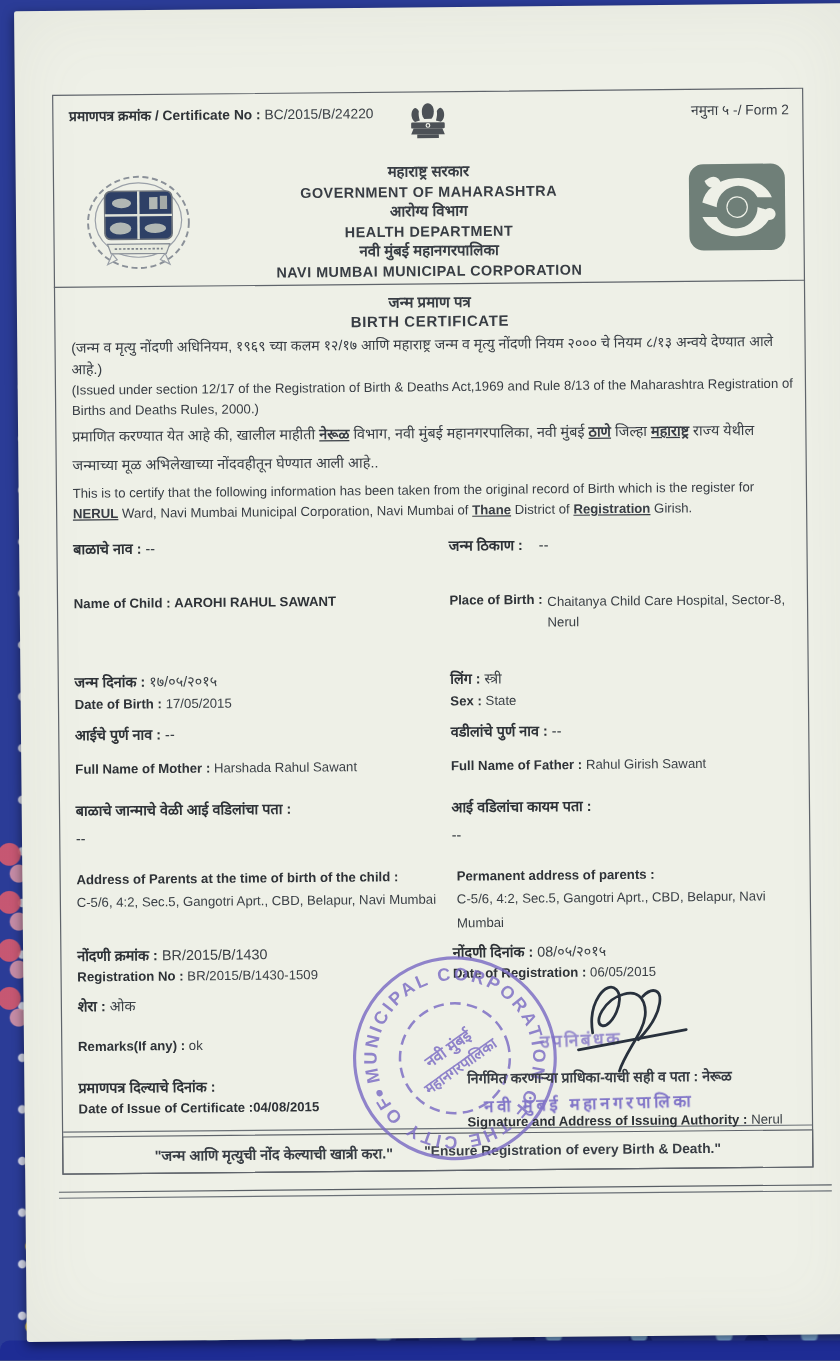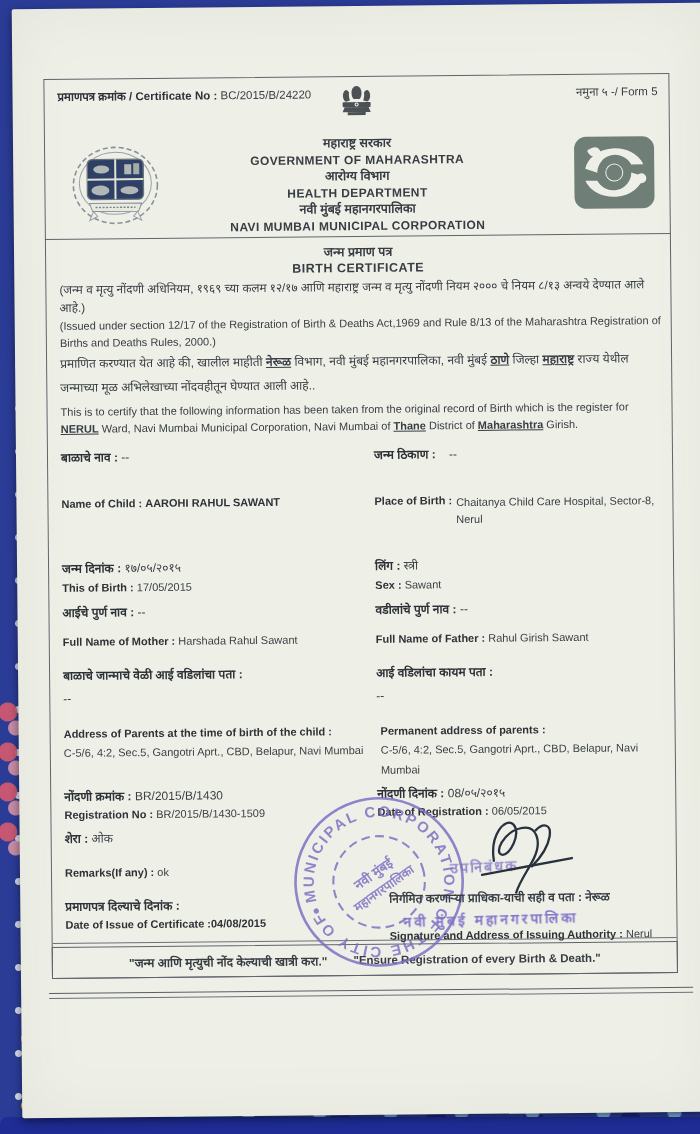--- a/index.html
+++ b/index.html
@@ -78,21 +78,21 @@
   <div class="bottom-strip"></div>
 
   <div class="paper">
     <div class="frame">
 
       <div class="certno-row">
         <span class="line">
           <span class="lbl">प्रमाणपत्र क्रमांक  / Certificate No :</span>
           <span class="val">BC/2015/B/24220</span>
         </span>
-        <span class="line">नमुना ५ -/ Form 5</span>
+        <span class="line">नमुना ५ -/ Form 2</span>
       </div>
 
       <div class="emblem">
         <svg width="34" height="46" viewBox="0 0 34 46">
           <g fill="#4c5156">
             <path d="M17 2c-3 0-5 3-5 7 0 3 1 5 2 6h6c1-1 2-3 2-6 0-4-2-7-5-7z"></path>
             <path d="M6 6c-2 1-3 4-2.5 7 .4 2.4 1.6 4 2.8 4.6l4-1.2C9.6 14 9 11 9.5 8.5 8.6 7 7.4 5.7 6 6z"></path>
             <path d="M28 6c2 1 3 4 2.5 7-.4 2.4-1.6 4-2.8 4.6l-4-1.2c.7-2.4 1.3-5.4.8-7.9.9-1.5 2.1-2.8 3.5-2.5z"></path>
             <rect x="3" y="18" width="28" height="5" rx="1"></rect>
             <circle cx="17" cy="20.5" r="2" fill="#eef0e7"></circle>
@@ -146,21 +146,21 @@
 
       <div class="title-block">
         <div class="t-mr">जन्म प्रमाण पत्र</div>
         <div class="t-en">BIRTH CERTIFICATE</div>
       </div>
 
       <div class="act-mr para">(जन्म व मृत्यु नोंदणी अधिनियम, १९६९ च्या कलम १२/१७ आणि महाराष्ट्र जन्म व मृत्यु नोंदणी नियम २००० चे नियम ८/१३ अन्वये देण्यात आले आहे.)</div>
       <div class="act-en para">(Issued under section 12/17 of the Registration of Birth &amp; Deaths Act,1969 and Rule 8/13 of the Maharashtra Registration of Births and Deaths Rules, 2000.)</div>
 
       <div class="certify-mr para"><span>प्रमाणित करण्यात येत आहे की, खालील माहीती </span><span class="seg-u">नेरूळ</span><span> विभाग, नवी मुंबई महानगरपालिका, नवी मुंबई </span><span class="seg-u">ठाणे</span><span> जिल्हा </span><span class="seg-u">महाराष्ट्र</span><span> राज्य येथील जन्माच्या मूळ अभिलेखाच्या नोंदवहीतून घेण्यात आली आहे..</span></div>
-      <div class="certify-en para"><span>This is to certify that the following information has been taken from the original record of Birth which is the  register for </span><span class="seg-u">NERUL</span><span> Ward, Navi Mumbai Municipal Corporation, Navi Mumbai of </span><span class="seg-u">Thane</span><span> District of </span><span class="seg-u">Maharashtra</span><span> Girish.</span></div>
+      <div class="certify-en para"><span>This is to certify that the following information has been taken from the original record of Birth which is the  register for </span><span class="seg-u">NERUL</span><span> Ward, Navi Mumbai Municipal Corporation, Navi Mumbai of </span><span class="seg-u">Thane</span><span> District of </span><span class="seg-u">Registration</span><span> Girish.</span></div>
 
       <div class="row mr" style="top:369px">
         <div class="cl line">
           <span class="lbl">बाळाचे नाव :</span>
           <span class="val">--</span>
         </div>
         <div class="cr line">
           <span class="lbl">जन्म ठिकाण :</span>&nbsp;&nbsp;&nbsp;
           <span class="val">--</span>
         </div>
@@ -177,36 +177,36 @@
         </div>
       </div>
 
       <div class="row lh22" style="top:480px">
         <div class="cl">
           <div class="line mr">
             <span class="lbl">जन्म दिनांक :</span>
             <span class="val">१७/०५/२०१५</span>
           </div>
           <div class="line en">
-            <span class="lbl">This of Birth :</span>
+            <span class="lbl">Date of Birth :</span>
             <span class="val">17/05/2015</span>
           </div>
           <div class="line mr">
             <span class="lbl">आईचे पुर्ण नाव :</span>
             <span class="val">--</span>
           </div>
         </div>
         <div class="cr">
           <div class="line mr">
             <span class="lbl">लिंग :</span>
             <span class="val">स्त्री</span>
           </div>
           <div class="line en">
             <span class="lbl">Sex :</span>
-            <span class="val">Sawant</span>
+            <span class="val">State</span>
           </div>
           <div class="line mr">
             <span class="lbl">वडीलांचे पुर्ण नाव :</span>
             <span class="val">--</span>
           </div>
         </div>
       </div>
 
       <div class="row en" style="top:556px">
         <div class="cl line">

